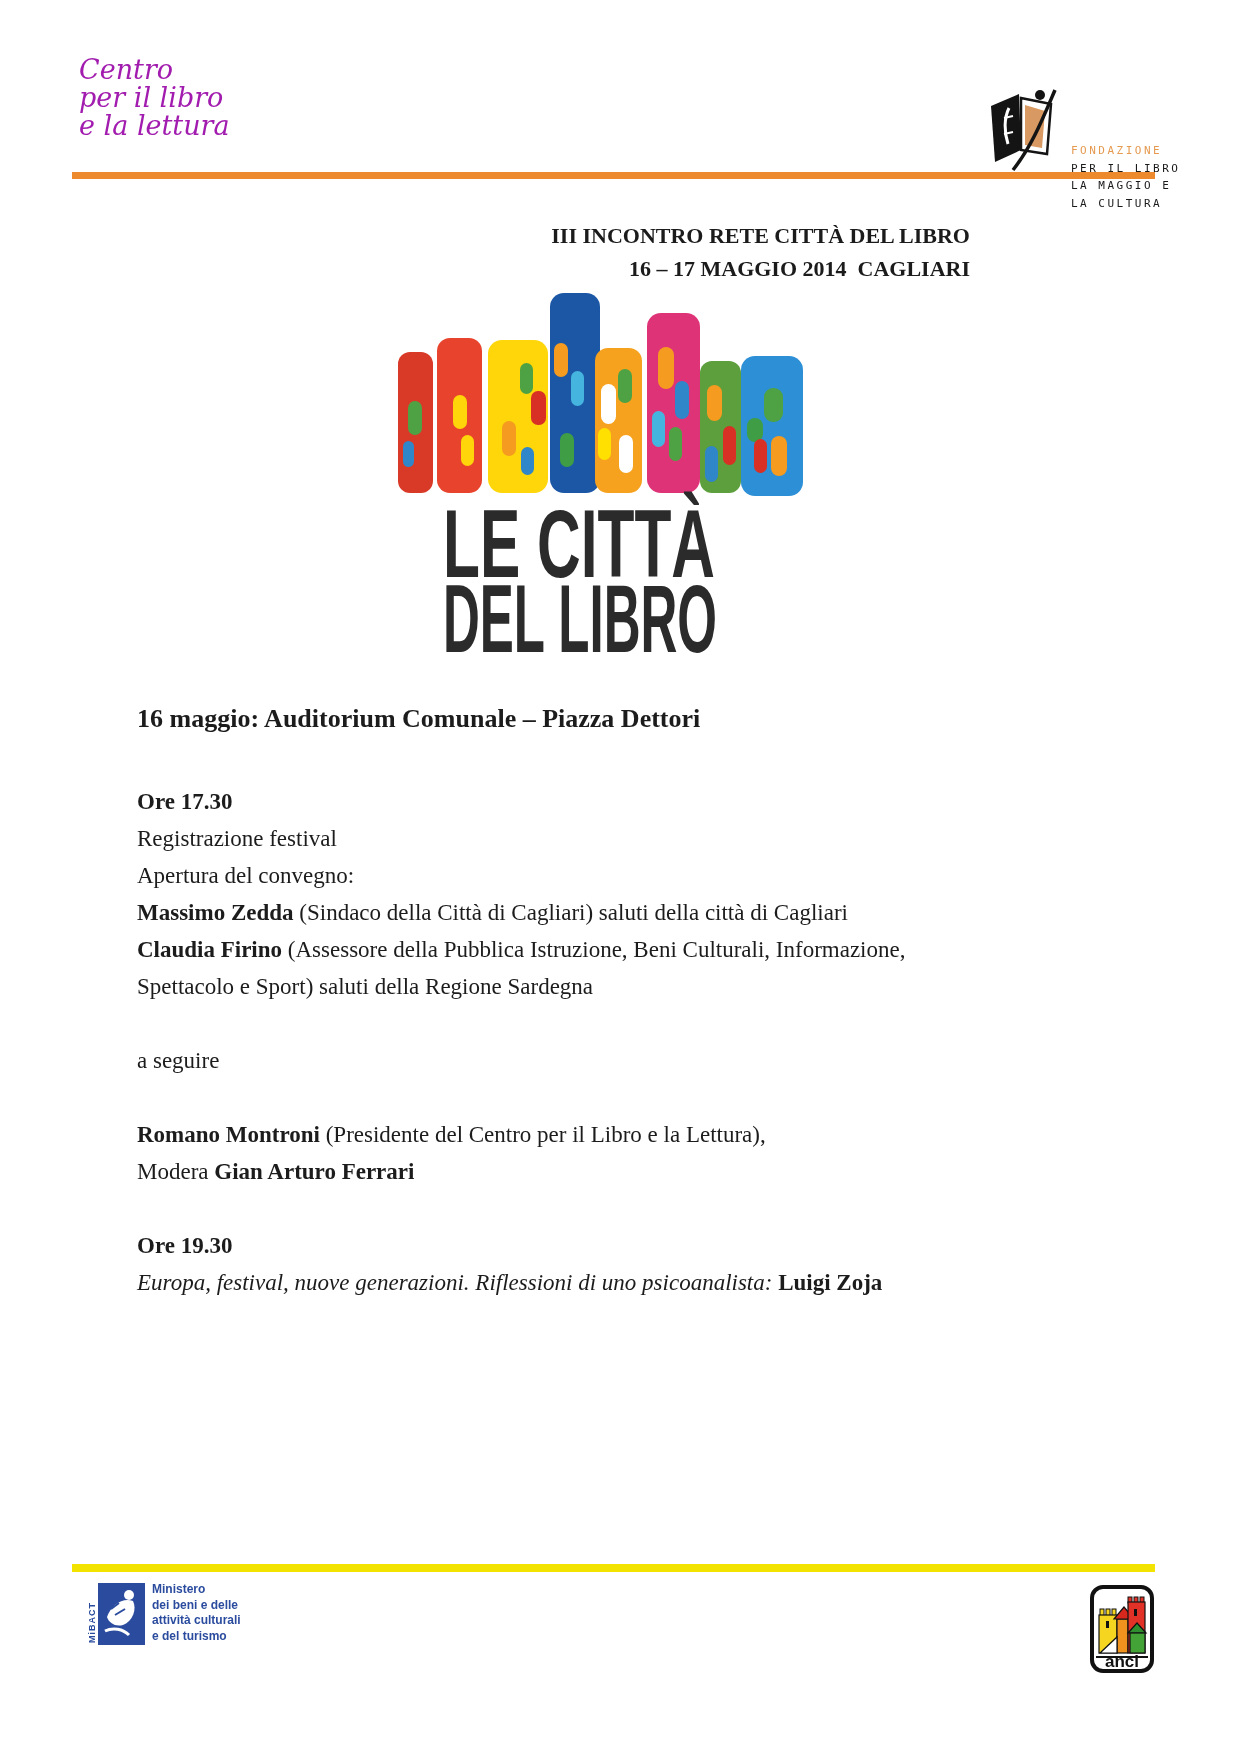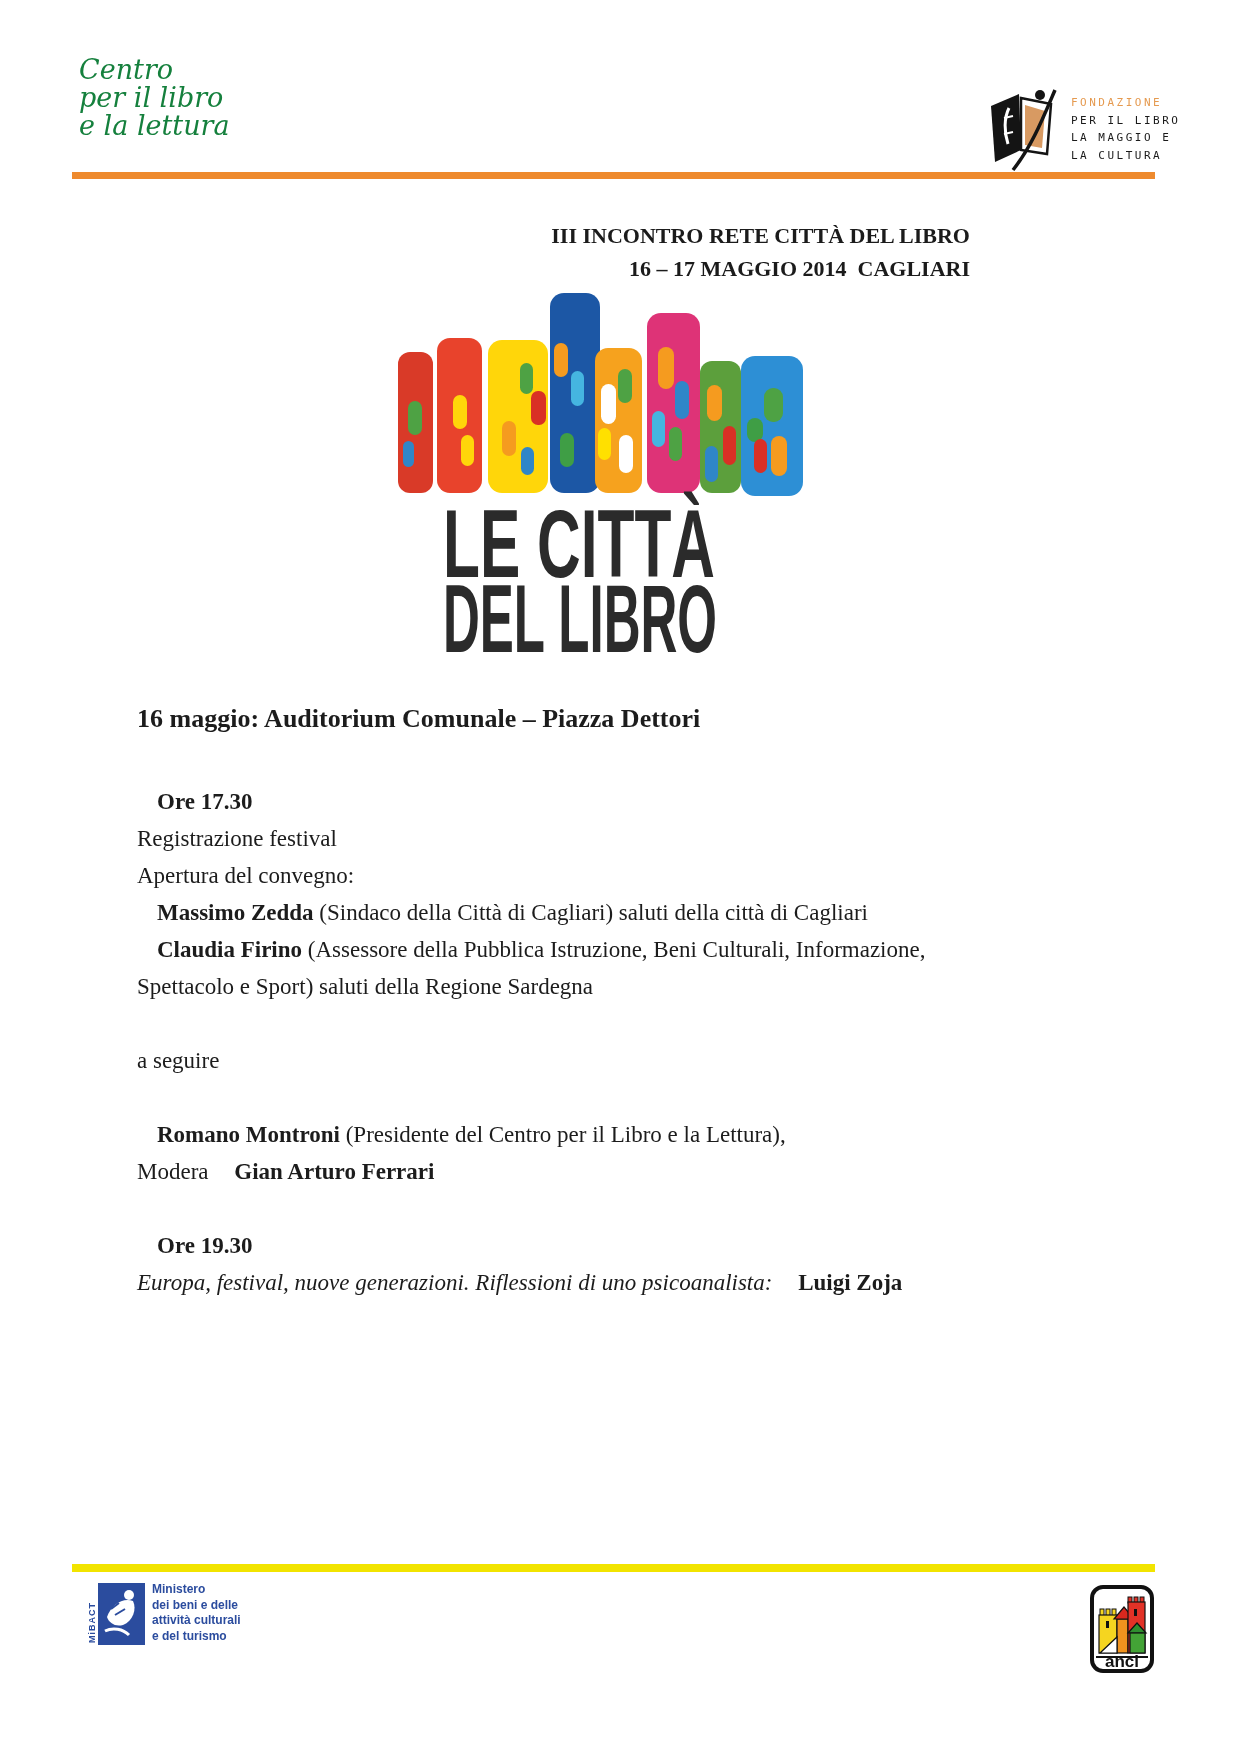--- a/index.html
+++ b/index.html
@@ -11,35 +11,35 @@
     overflow:hidden;
     font-family:"Liberation Serif", serif;
     color:#1c1c1c;
   }
   
   #centro-logo{
     position:absolute;left:79px;top:56px;
     font-family:"DejaVu Serif", serif;
     font-style:italic;
     font-size:27px;line-height:28px;
-    color:#15803d;
+    color:#a21caf;
   }
   #header-divider{
     position:absolute;left:72px;top:172px;
     width:1083px;height:7px;background:#ee8a2e;
   }
   #fondazione-logo{position:absolute;left:985px;top:86px;width:172px;height:86px;}
   #fondazione-icon{position:absolute;left:0;top:2px;}
   #fondazione-text{
     position:absolute;left:86px;top:8px;
     font-family:"DejaVu Sans Mono", monospace;
     font-size:11px;line-height:17.5px;letter-spacing:2.5px;
     color:#1a1a1a;white-space:nowrap;
   }
-  #fondazione-text .orange{color:#e59a50;}
+  #fondazione-text .orange{color:#e59a50;margin-top:48px;}
   
   #title-block{
     position:absolute;left:137px;top:219px;width:833px;
     text-align:right;
     font-weight:bold;font-size:22px;line-height:33px;
     color:#1b1b1b;
   }
   
   #books-art{position:absolute;left:390px;top:285px;}
   #wordmark{position:absolute;left:443px;top:497px;overflow:visible;}
@@ -51,21 +51,21 @@
   #program-heading{
     position:absolute;left:137px;top:700px;width:900px;
     font-weight:bold;font-size:26px;line-height:37px;
   }
   #program-body{
     position:absolute;left:137px;top:783px;width:1010px;
     font-size:23px;line-height:37px;
   }
   #program-body p{margin:0;padding:0;}
   .gap{height:37px;}
-  .seg-b{font-weight:bold;margin-left:20px;}
+  .seg-b{font-weight:bold;}
   .seg-i{font-style:italic;}
   
   #footer-divider{
     position:absolute;left:72px;top:1564px;
     width:1083px;height:8px;background:#f2e400;
   }
   #mibact-logo{position:absolute;left:85px;top:1583px;}
   #mibact-text{
     position:absolute;left:152px;top:1582px;
     font-family:"Liberation Sans", sans-serif;

